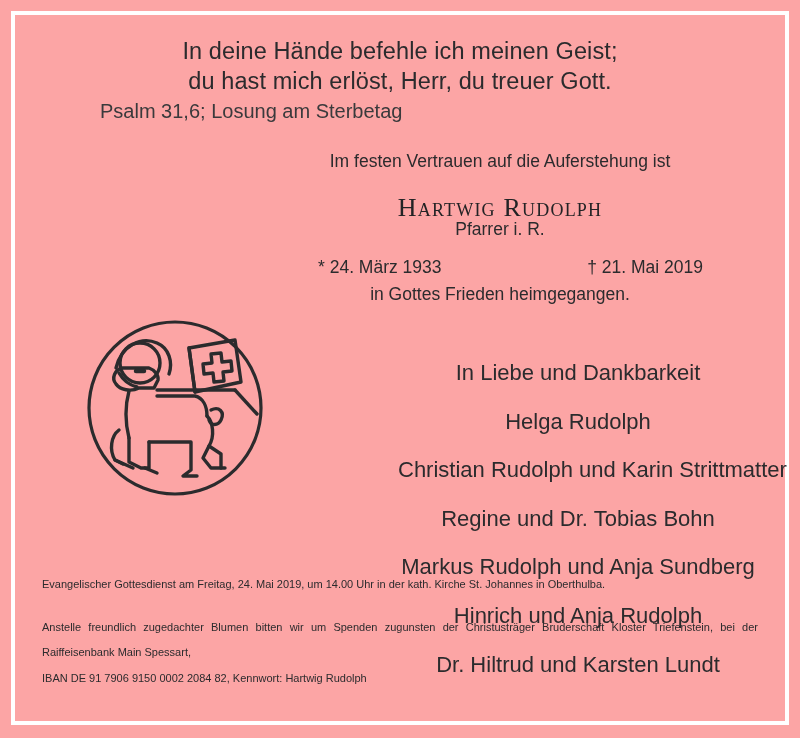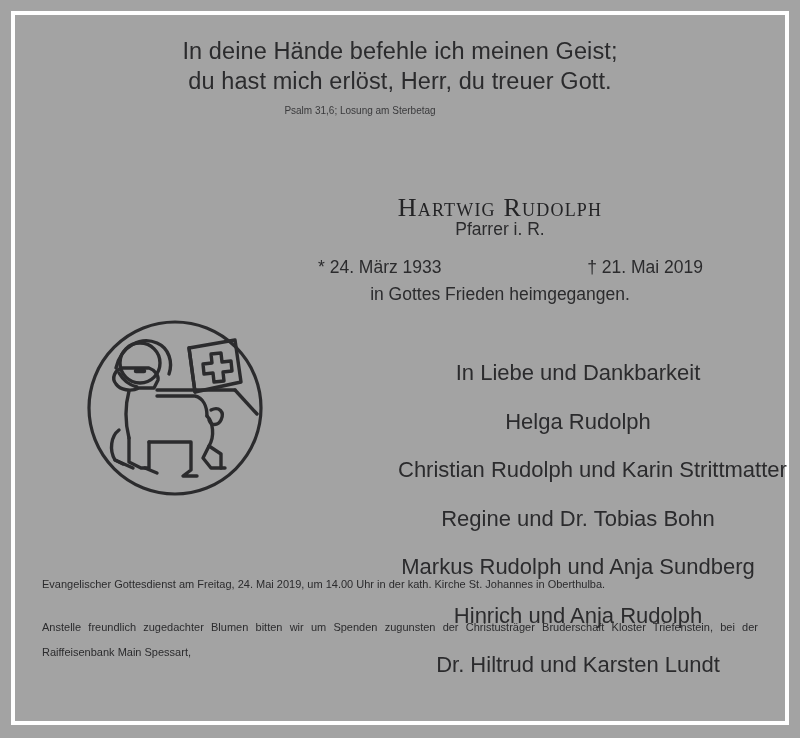--- a/index.html
+++ b/index.html
@@ -13,21 +13,21 @@
     font-family: "Liberation Sans", sans-serif;
     color: #2b2b2d;
     overflow: hidden;
   }
 
   #notice {
     position: absolute;
     left: 0; top: 0;
     width: 800px;
     height: 738px;
-    background: #a3a3a3;
+    background: #fca5a5;
   }
 
   
   #frame {
     position: absolute;
     left: 11px;
     top: 11px;
     width: 778px;
     height: 714px;
     border: 4px solid #ffffff;
@@ -51,23 +51,23 @@
     text-align: center;
   }
   .quote-line {
     font-size: 23.5px;
     line-height: 30px;
     letter-spacing: .1px;
     white-space: nowrap;
   }
   .quote-source {
     margin-top: 6px;
-    font-size: 10px;
+    font-size: 20px;
     line-height: 18px;
-    text-align: center;
+    text-align: left;
     padding-right: 80px;
     color: #3a3a3c;
   }
 
   
   .intro {
     position: absolute;
     left: 200px;
     top: 150px;
     width: 600px;
@@ -176,20 +176,21 @@
   <div id="frame"></div>
 
   <div class="content">
 
     <div class="quote-block">
       <div class="quote-line">In deine Hände befehle ich meinen Geist;</div>
       <div class="quote-line">du hast mich erlöst, Herr, du treuer Gott.</div>
       <div class="quote-source">Psalm 31,6; Losung am Sterbetag</div>
     </div>
 
+    <div class="intro">Im festen Vertrauen auf die Auferstehung ist</div>
     <div class="name">Hartwig Rudolph</div>
     <div class="role">Pfarrer i. R.</div>
 
     <div class="dates">
       <span class="date-birth">* 24. März 1933</span>
       <span class="date-death">† 21. Mai 2019</span>
     </div>
 
     <div class="passing">in Gottes Frieden heimgegangen.</div>
 
@@ -241,17 +242,18 @@
       <div>Regine und Dr. Tobias Bohn</div>
       <div>Markus Rudolph und Anja Sundberg</div>
       <div>Hinrich und Anja Rudolph</div>
       <div>Dr. Hiltrud und Karsten Lundt</div>
     </div>
 
     <div class="footer">
       <div class="para service">Evangelischer Gottesdienst am Freitag, 24. Mai 2019, um 14.00 Uhr in der kath. Kirche St. Johannes in Oberthulba.</div>
       <div class="para donation">
         <span>Anstelle freundlich zugedachter Blumen bitten wir um Spenden zugunsten der Christusträger Bruderschaft Kloster Triefenstein, bei der Raiffeisenbank Main Spessart,</span>
+        <span class="last-line">IBAN DE 91 7906 9150 0002 2084 82, Kennwort: Hartwig Rudolph</span>
       </div>
     </div>
 
   </div>
 </div>
 
 </body></html>

